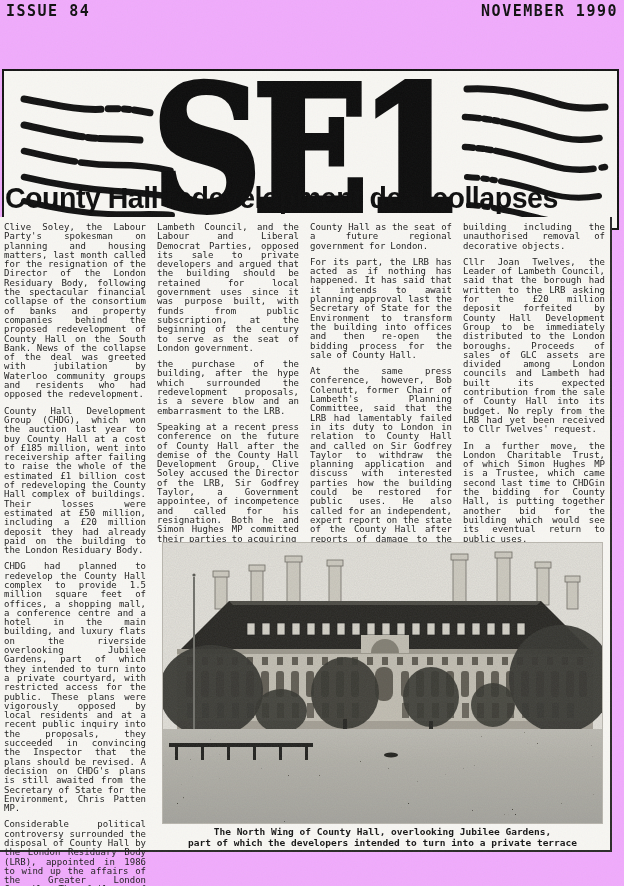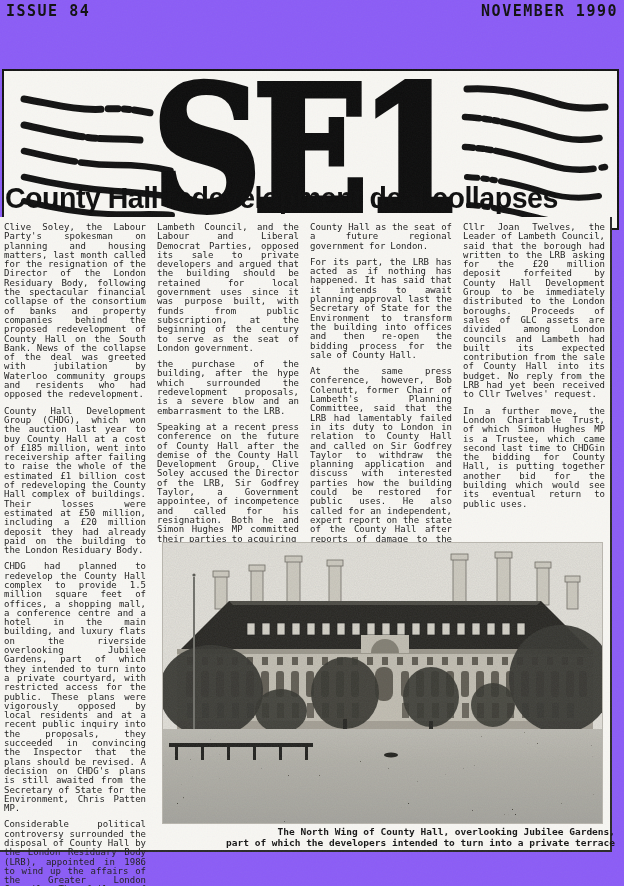--- a/index.html
+++ b/index.html
@@ -1,19 +1,19 @@
 <!DOCTYPE html>
 <html><head>
 <meta charset="utf-8">
 <style>
   html,body{margin:0;padding:0;background:#d8d6d1;}
   .page{
     position:relative;
     width:624px;height:886px;
-    background:#8b5cf6;
+    background:#f0abfc;
     font-family:"DejaVu Sans Mono", monospace;
     color:#1b1b1b;
     overflow:hidden;
   }
   
   .top-label{
     position:absolute;top:2px;
     font:700 15px/1.2 "DejaVu Sans Mono", monospace;
     letter-spacing:1.5px;color:#101010;
   }
@@ -71,21 +71,21 @@
     word-spacing:-0.5px;
   }
   .para:last-child{margin-bottom:0;}
   
   .photo{
     position:absolute;left:163px;top:326px;width:439px;height:280px;
     outline:1px solid #b9b6ae;background:#e3e1db;
   }
   .photo svg{display:block;}
   .caption{
-    position:absolute;left:150px;top:609px;width:465px;text-align:right;
+    position:absolute;left:150px;top:609px;width:465px;text-align:center;
     font:700 9.5px/11px "DejaVu Sans Mono", monospace;color:#161616;
   }
   .grain{position:absolute;inset:0;pointer-events:none;opacity:.05;}
 </style>
 </head>
 <body>
 
 <div class="page">
 
   <div class="top-label issue">ISSUE 84</div>
@@ -129,20 +129,21 @@
           <p class="para">Lambeth Council, and the Labour and Liberal Democrat Parties, opposed its sale to private developers and argued that the building should be retained for local government uses since it was purpose built, with funds from public subscription, at the beginning of the century to serve as the seat of London government.</p>
           <p class="para">the purchase of the building, after the hype which surrounded the redevelopment proposals, is a severe blow and an embarrasment to the LRB.</p>
           <p class="para">Speaking at a recent press conference on the future of County Hall after the demise of the County Hall Development Group, Clive Soley accused the Director of the LRB, Sir Godfrey Taylor, a Government appointee, of incompetence and called for his resignation. Both he and Simon Hughes MP committed their parties to acquiring</p>
         </div>
       <div class="col">
           <p class="para">County Hall as the seat of a future regional government for London.</p>
           <p class="para">For its part, the LRB has acted as if nothing has happened. It has said that it intends to await planning approval last the Secretary of State for the Environment to transform the building into offices and then re-open the bidding process for the sale of County Hall.</p>
           <p class="para">At the same press conference, however, Bob Colenutt, former Chair of Lambeth's Planning Committee, said that the LRB had lamentably failed in its duty to London in relation to County Hall and called on Sir Godfrey Taylor to withdraw the planning application and discuss with interested parties how the building could be restored for public uses. He also called for an independent, expert report on the state of the County Hall after reports of damage to the interior of the listed</p>
         </div>
       <div class="col">
+          <p class="para">building including the unauthorised removal of decorative objects.</p>
           <p class="para">Cllr Joan Twelves, the Leader of Lambeth Council, said that the borough had written to the LRB asking for the £20 million deposit forfeited by County Hall Development Group to be immediately distributed to the London boroughs. Proceeds of sales of GLC assets are divided among London councils and Lambeth had built its expected contribution from the sale of County Hall into its budget. No reply from the LRB had yet been received to Cllr Twelves' request.</p>
           <p class="para">In a further move, the London Charitable Trust, of which Simon Hughes MP is a Trustee, which came second last time to CHDGin the bidding for County Hall, is putting together another bid for the building which would see its eventual return to public uses.</p>
         </div>
     </div>
 
     <div class="photo">
       <svg width="439" height="280" viewBox="0 0 439 280">
         <defs>
           <linearGradient id="lawnG" x1="0" y1="0" x2="0" y2="1">
             <stop offset="0" stop-color="#716d62"></stop>

